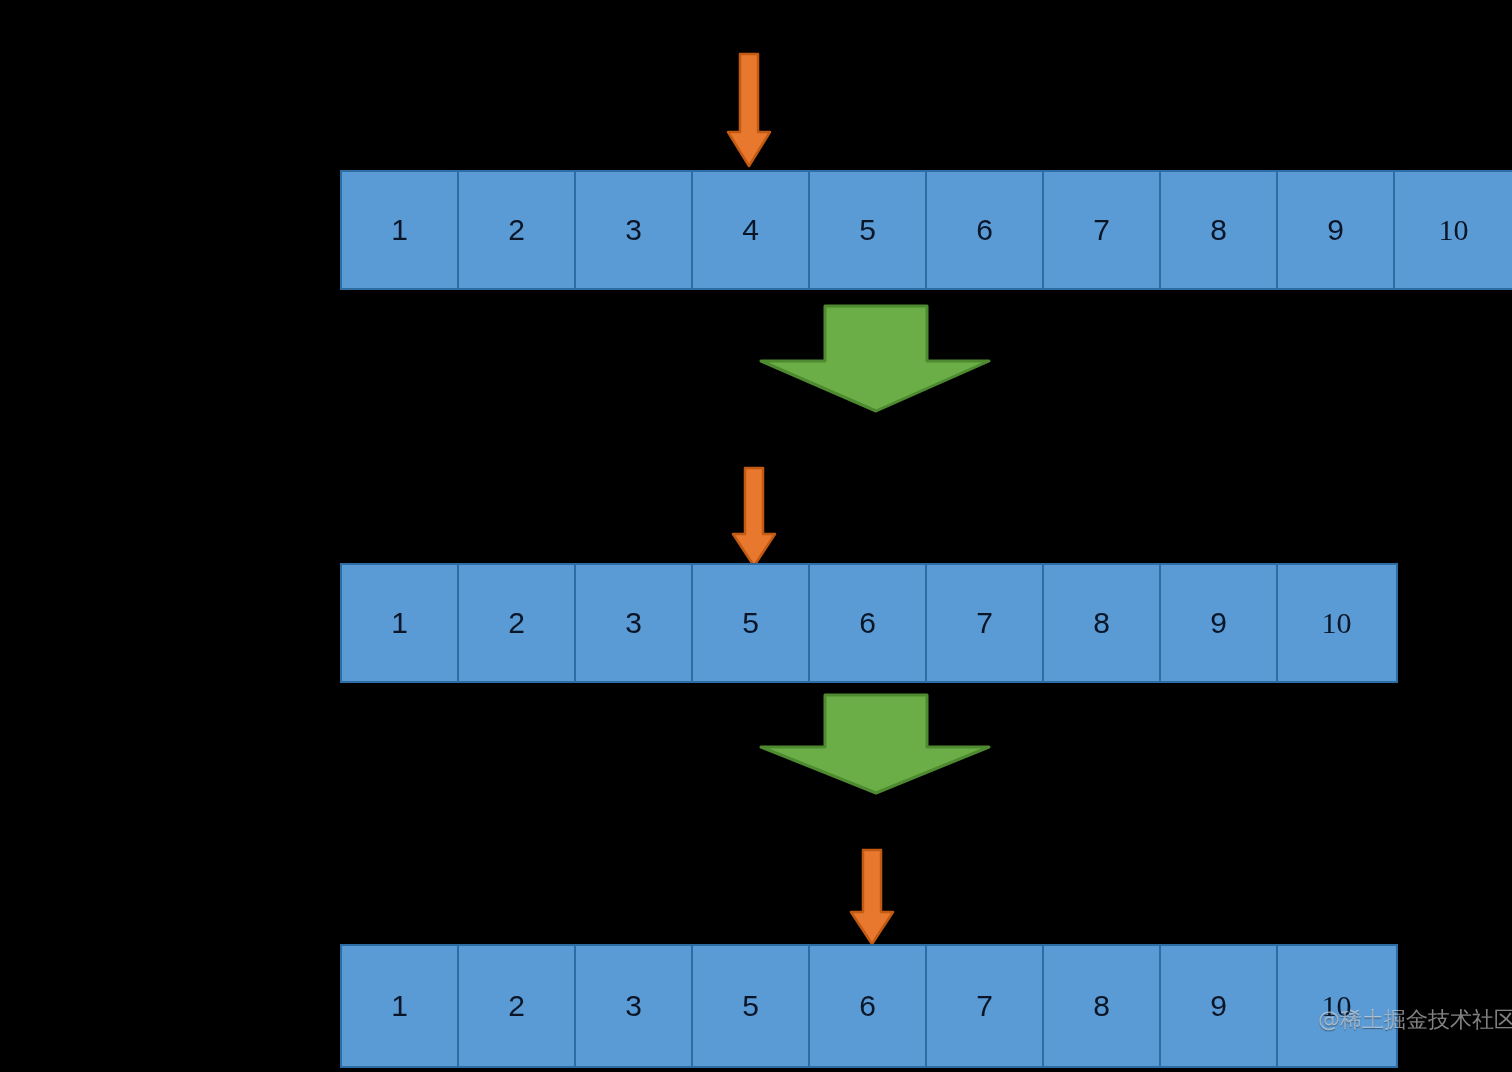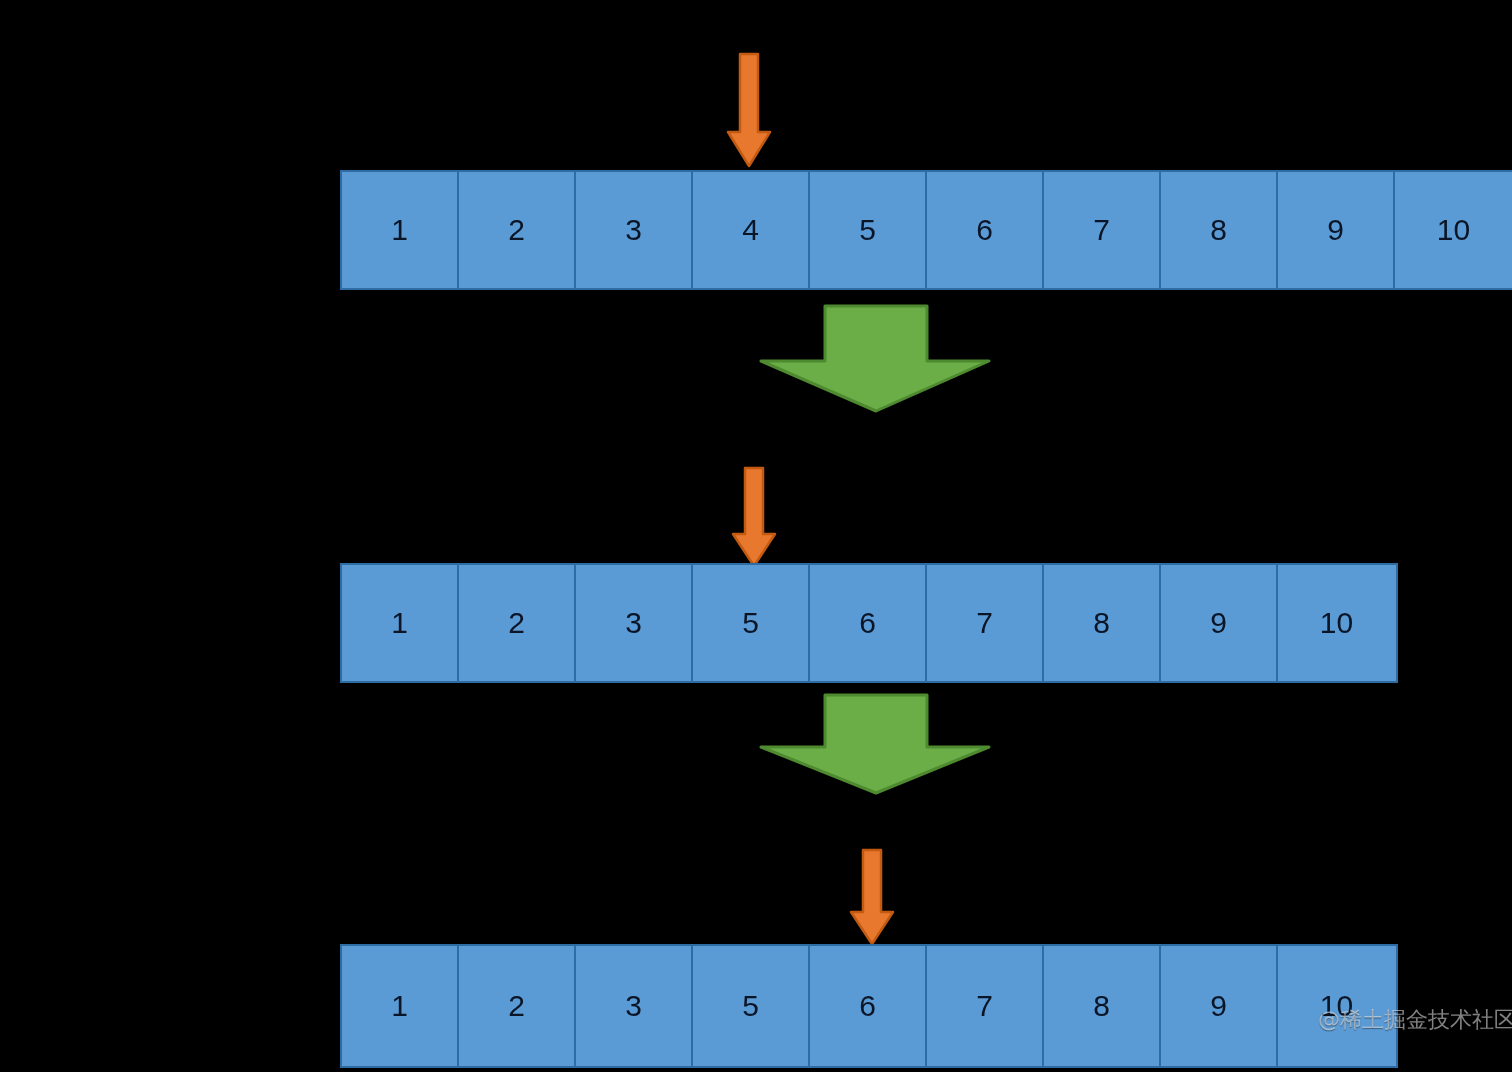--- a/index.html
+++ b/index.html
@@ -38,21 +38,21 @@
     display: flex;
     align-items: center;
     justify-content: center;
     background: #5B9BD5;
     border-right: 2px solid #2E6DA4;
     color: #0A1628;
     font-size: 30px;
     font-family: "Liberation Sans", sans-serif;
     letter-spacing: 0px;
   }
-  .cell:last-child { border-right: none; }
+  .cell:last-child { border-right: none; font-family: Liberation Serif, serif; }
 
   
   .oarrow {
     position: absolute;
     filter: drop-shadow(2px 2px 2px rgba(0,0,0,0.6));
   }
   .oarrow svg { display: block; }
 
   
   .garrow {

